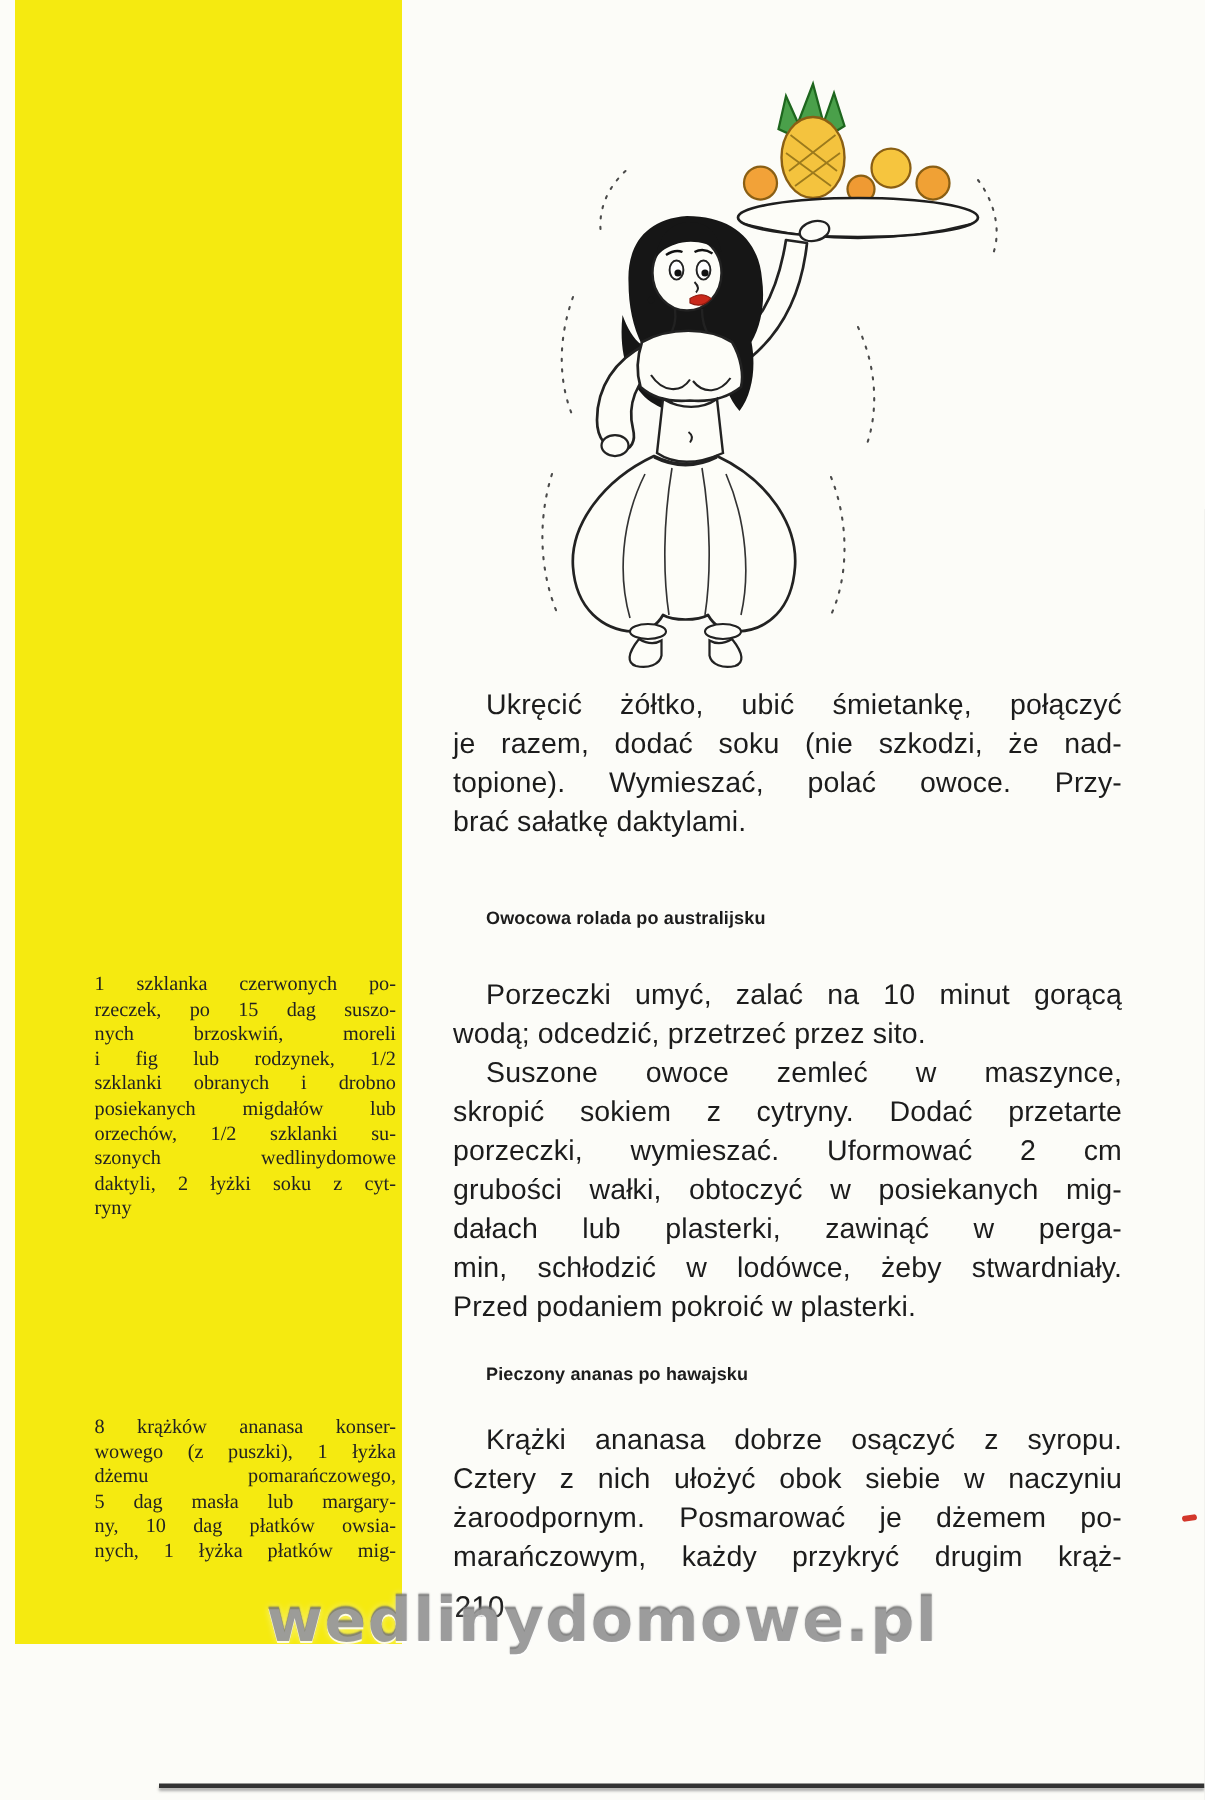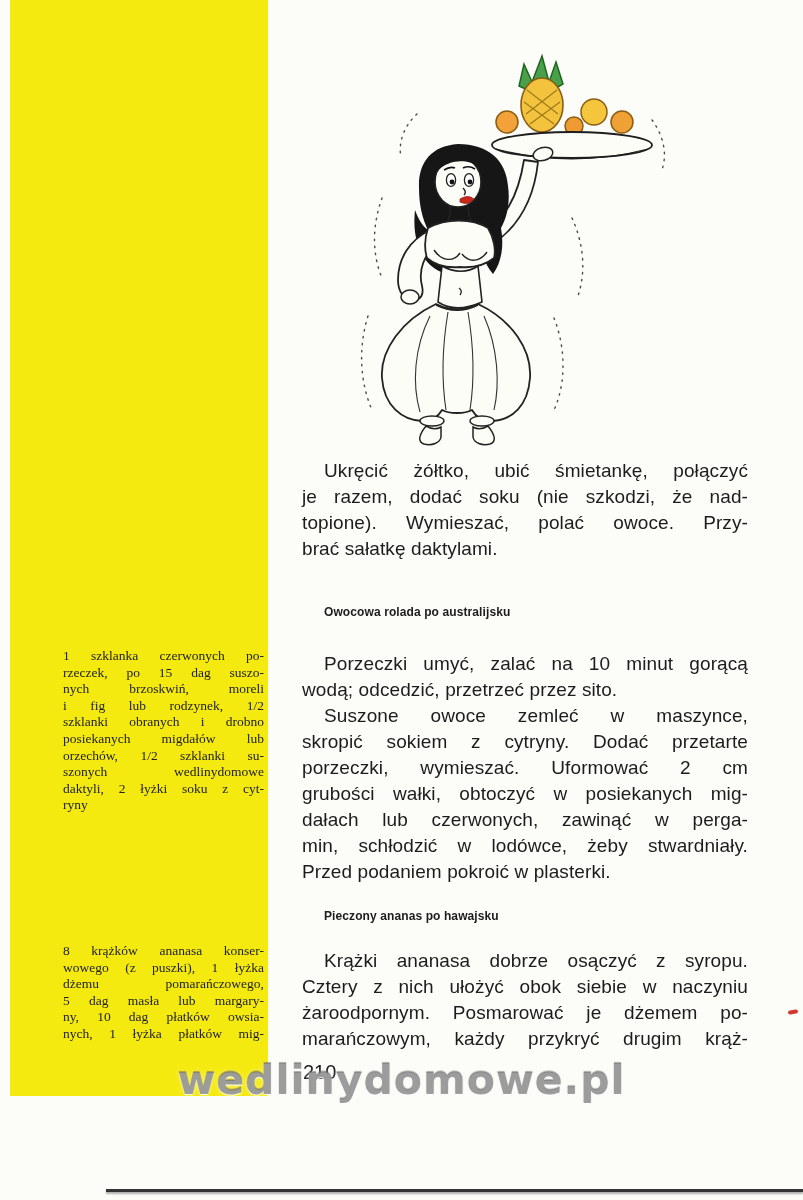--- a/index.html
+++ b/index.html
@@ -187,21 +187,21 @@
   <div class="body-text s1p1 para indent-first">
       <div class="tline">Porzeczki umyć, zalać na 10 minut gorącą</div>
       <div class="tline">wodą; odcedzić, przetrzeć przez sito.</div>
     </div>
 
   <div class="body-text s1p2 para indent-first">
       <div class="tline">Suszone owoce zemleć w maszynce,</div>
       <div class="tline">skropić sokiem z cytryny. Dodać przetarte</div>
       <div class="tline">porzeczki, wymieszać. Uformować 2 cm</div>
       <div class="tline">grubości wałki, obtoczyć w posiekanych mig-</div>
-      <div class="tline">dałach lub czerwonych, zawinąć w perga-</div>
+      <div class="tline">dałach lub plasterki, zawinąć w perga-</div>
       <div class="tline">min, schłodzić w lodówce, żeby stwardniały.</div>
       <div class="tline">Przed podaniem pokroić w plasterki.</div>
     </div>
 
   <div class="heading h2pos">Pieczony ananas po hawajsku</div>
 
   <div class="body-text s2p1 para indent-first full-last">
       <div class="tline">Krążki ananasa dobrze osączyć z syropu.</div>
       <div class="tline">Cztery z nich ułożyć obok siebie w naczyniu</div>
       <div class="tline">żaroodpornym. Posmarować je dżemem po-</div>

